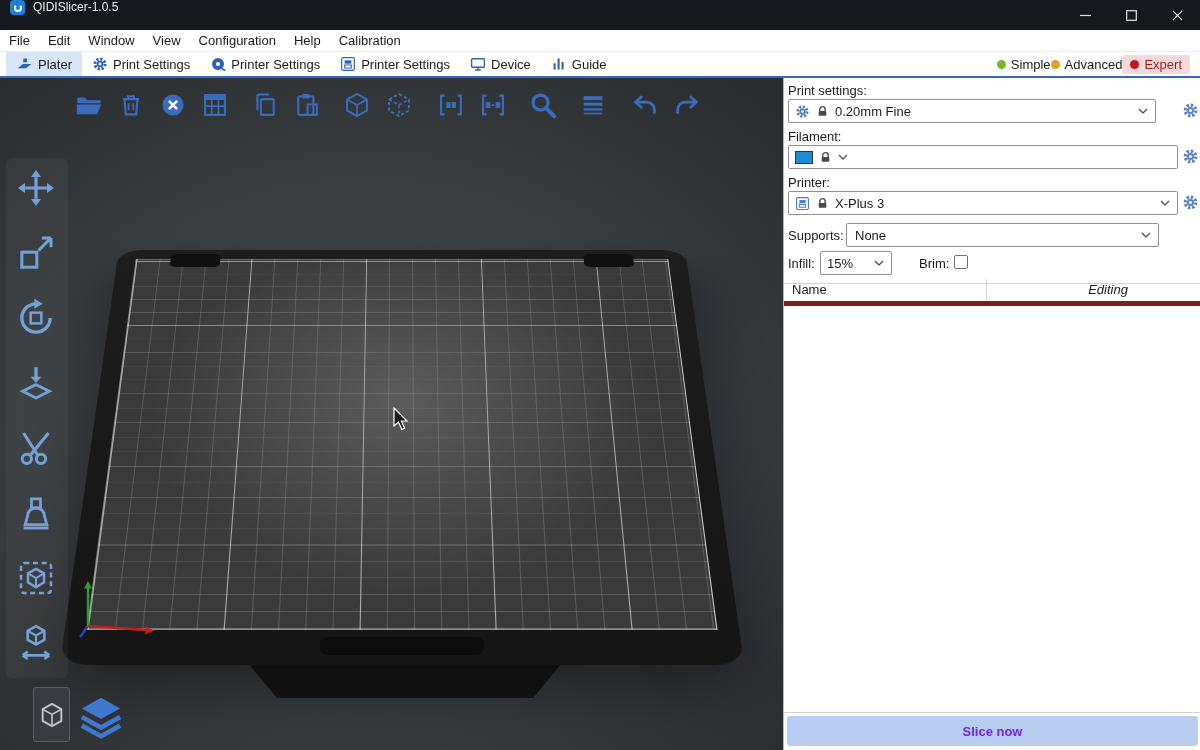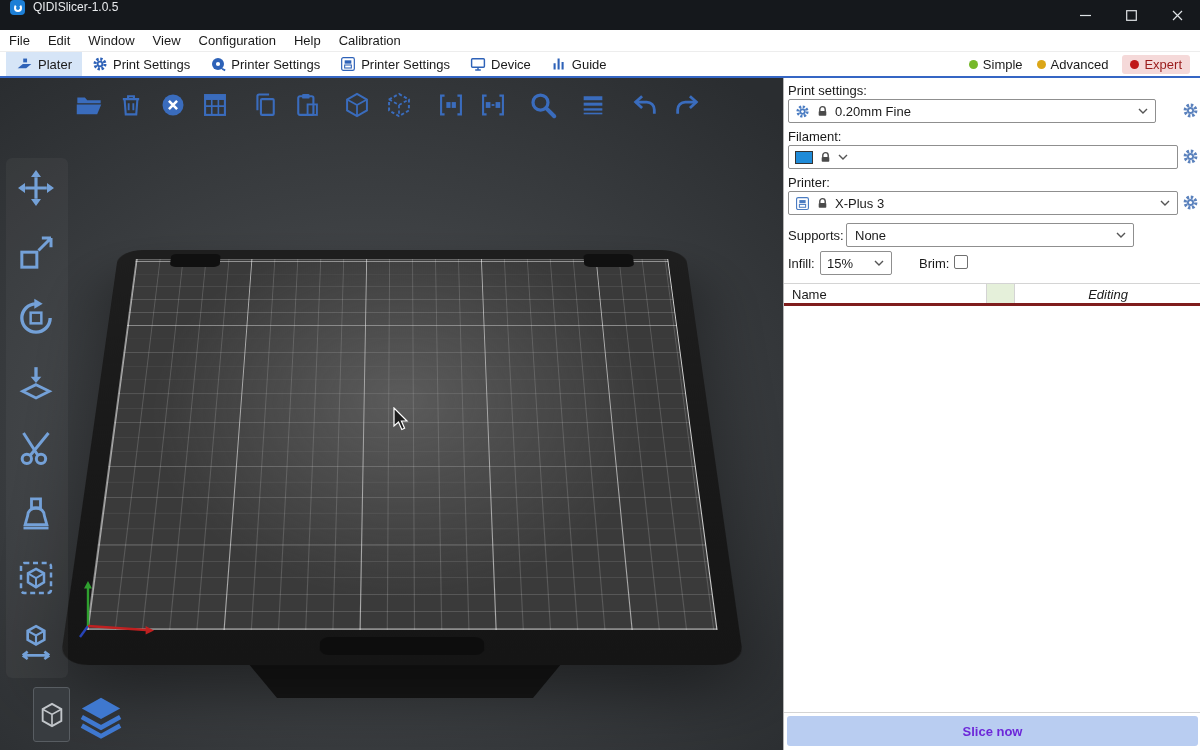--- a/index.html
+++ b/index.html
@@ -17,21 +17,21 @@
 
   
   .menubar { position:absolute; left:0; top:30px; width:1200px; height:22px; background:#fff; display:flex; align-items:center; border-bottom:1px solid #ededed; }
   .menu-item { padding:0 9px; line-height:21px; }
 
   
   .tabbar { position:absolute; left:0; top:52px; width:1200px; height:26px; background:#fff; border-bottom:2px solid #3566c4; display:flex; align-items:center; padding-left:6px; }
   .tab { display:flex; align-items:center; gap:5px; height:24px; padding:0 10px; }
   .tab.active { background:#d6e5f7; }
   .tab svg { display:block; }
-  .modes { margin-left:auto; display:flex; align-items:center; gap:14px; margin-right:10px; }
+  .modes { margin-left:auto; display:flex; align-items:center; margin-right:10px; }
   .mode { display:flex; align-items:center; gap:5px; }
   .mode-dot { width:9px; height:9px; border-radius:50%; }
   .mode.expert { padding:2px 8px; border-radius:3px; }
   .mode.expert .mode-label { font-weight:normal; }
 
   
   .viewport { position:absolute; left:0; top:78px; width:783px; height:672px; overflow:hidden;
     background: radial-gradient(ellipse 75% 70% at 47% 55%, #4e5154 0%, #3e4144 45%, #2a2d30 100%); }
   .sidebar { position:absolute; left:783px; top:78px; width:417px; height:672px; background:#fff; border-left:1px solid #b5b5b5; }
 
@@ -68,21 +68,21 @@
   
   .sb-label { position:absolute; left:4px; }
   .combo { position:absolute; height:24px; background:#fff; border:1px solid #8f8f8f; border-radius:2px;
     display:flex; align-items:center; gap:6px; padding-left:6px; }
   .combo .combo-text { flex:1; white-space:nowrap; overflow:hidden; }
   .combo .chev { margin-right:7px; flex:0 0 auto; }
   .swatch { width:18px; height:13px; border:1px solid #333; flex:0 0 auto; }
   .gear-btn { position:absolute; left:398px; width:18px; height:18px; }
   .checkbox { position:absolute; width:14px; height:14px; border:1px solid #707070; border-radius:2px; background:#fff; }
   .obj-table { position:absolute; left:0; top:205px; width:417px; }
-  .obj-head { display:flex; height:23px; border-top:1px solid #d4d4d4; border-bottom:3px solid #7f1d1d; }
+  .obj-head { display:flex; height:23px; border-top:1px solid #d4d4d4; border-bottom:5px solid #7f1d1d;align-items:flex-end; }
   .obj-head .c-name { width:203px; padding-left:8px; line-height:22px; border-right:1px solid #d4d4d4; }
   .obj-head .c-ext { width:28px; border-right:1px solid #d4d4d4; }
   .obj-head .c-edit { flex:1; text-align:center; line-height:22px;font-style:italic; }
   .obj-body { height:407px; border-bottom:1px solid #d4d4d4; background:#fff; }
   .slice-btn { position:absolute; left:3px; top:638px; width:411px; height:30px; border-radius:3px;
     display:flex; align-items:center; justify-content:center; }
   .slice-btn span { font-weight:bold; }
 </style>
 </head>
 <body>
@@ -432,21 +432,21 @@
     </div>
     <div class="gear-btn" style="top:116px">
       <svg width="17" height="17" viewBox="0 0 24 24">
         <circle cx="12" cy="12" r="7.5" fill="none" stroke="#5b82bd" stroke-width="4.5" stroke-dasharray="3.4 2.4"></circle>
         <circle cx="12" cy="12" r="5" fill="#5b82bd"></circle>
           <circle cx="12" cy="12" r="2.2" fill="#fff"></circle>
       </svg>
     </div>
 
     <div class="sb-label" style="top:150px">Supports:</div>
-    <div class="combo" style="left:62px; top:145px; width:288px">
+    <div class="combo" style="left:62px; top:145px; width:313px">
       <span class="combo-text" style="padding-left:2px">None</span>
       <svg class="chev" width="10" height="6" viewBox="0 0 10 6">
           <path d="M1 1l4 4 4-4" fill="none" stroke="#555" stroke-width="1.4"></path>
         </svg>
     </div>
 
     <div class="sb-label" style="top:178px">Infill:</div>
     <div class="combo" style="left:36px; top:173px; width:72px">
       <span class="combo-text">15%</span>
       <svg class="chev" width="10" height="6" viewBox="0 0 10 6">

